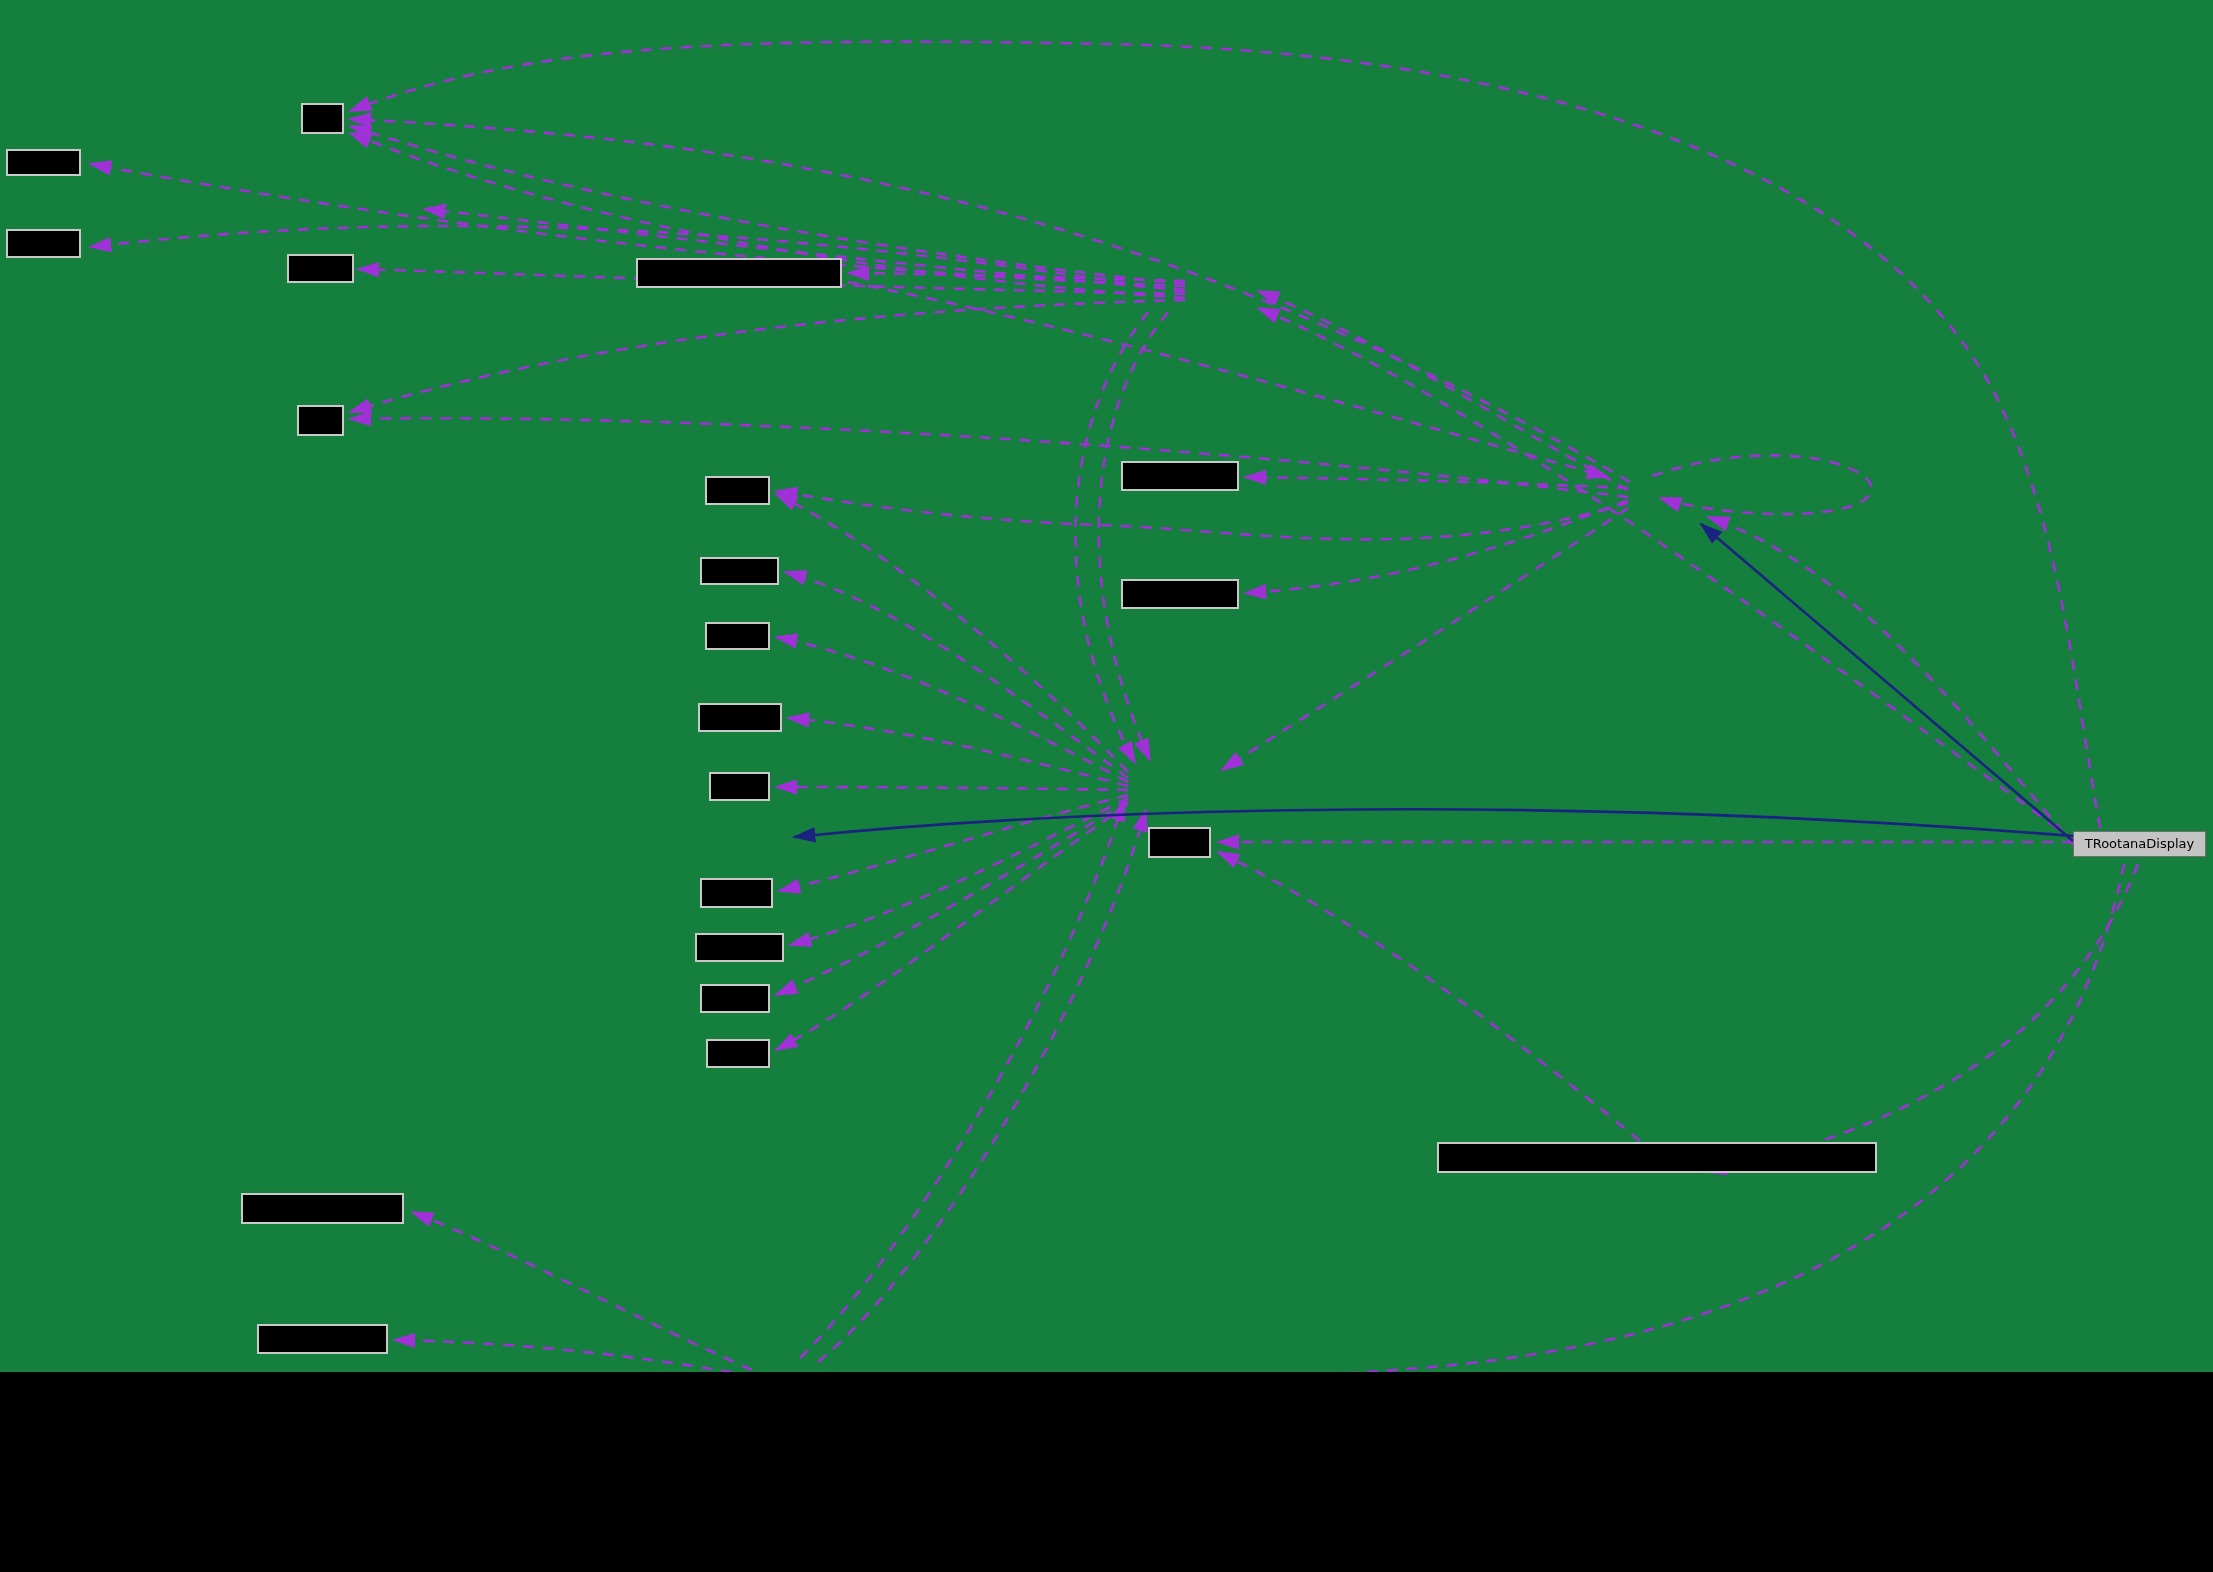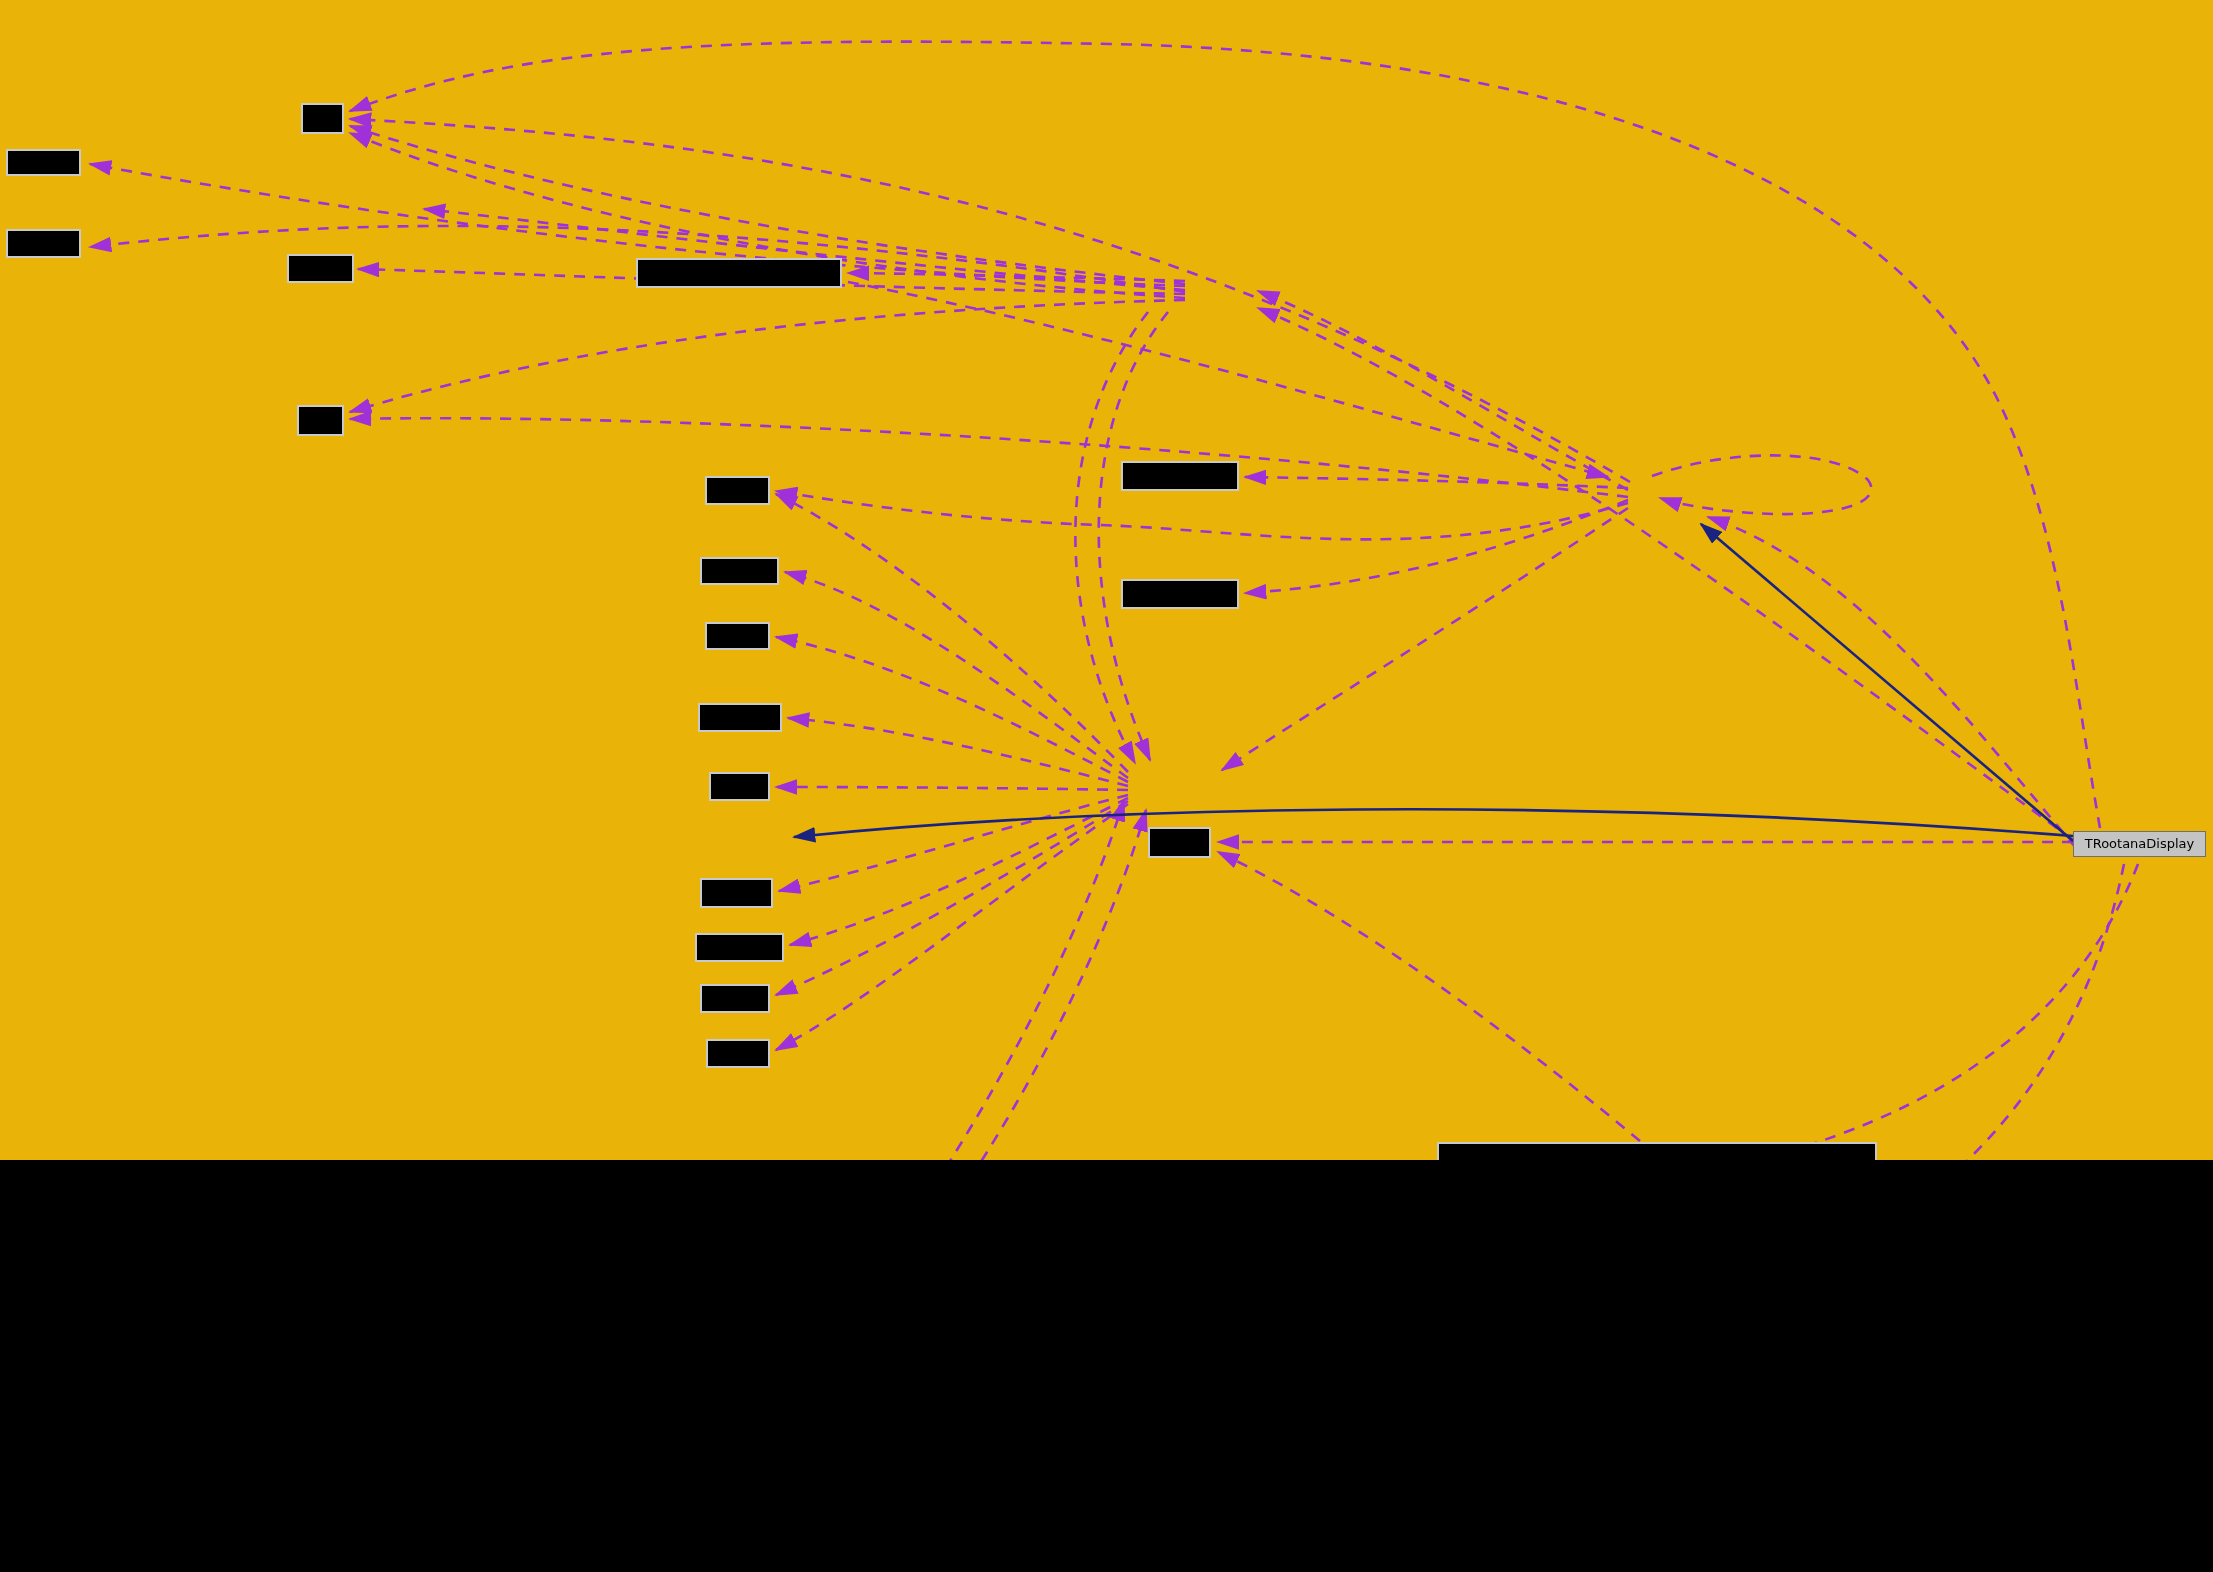--- a/index.html
+++ b/index.html
@@ -1,16 +1,16 @@
 <!DOCTYPE html>
 <html><head>
 <meta charset="utf-8">
 <style>
   html,body{margin:0;padding:0;background:#000;}
-  #stage{position:relative;width:2213px;height:1160px;background:#eab308;overflow:hidden;
+  #stage{position:relative;width:2213px;height:1372px;background:#15803d;overflow:hidden;
          font-family:"DejaVu Sans","Liberation Sans",sans-serif;}
   #graph-svg{position:absolute;left:0;top:0;}
   #trd-label{position:absolute;left:2073px;top:831px;width:133px;height:26px;
              background:#c4c4c4;border:1px solid #6f6f6f;box-sizing:border-box;
              color:#000;font-size:13px;line-height:24px;text-align:center;
              white-space:nowrap;overflow:hidden;}
 </style>
 </head>
 <body>
 

